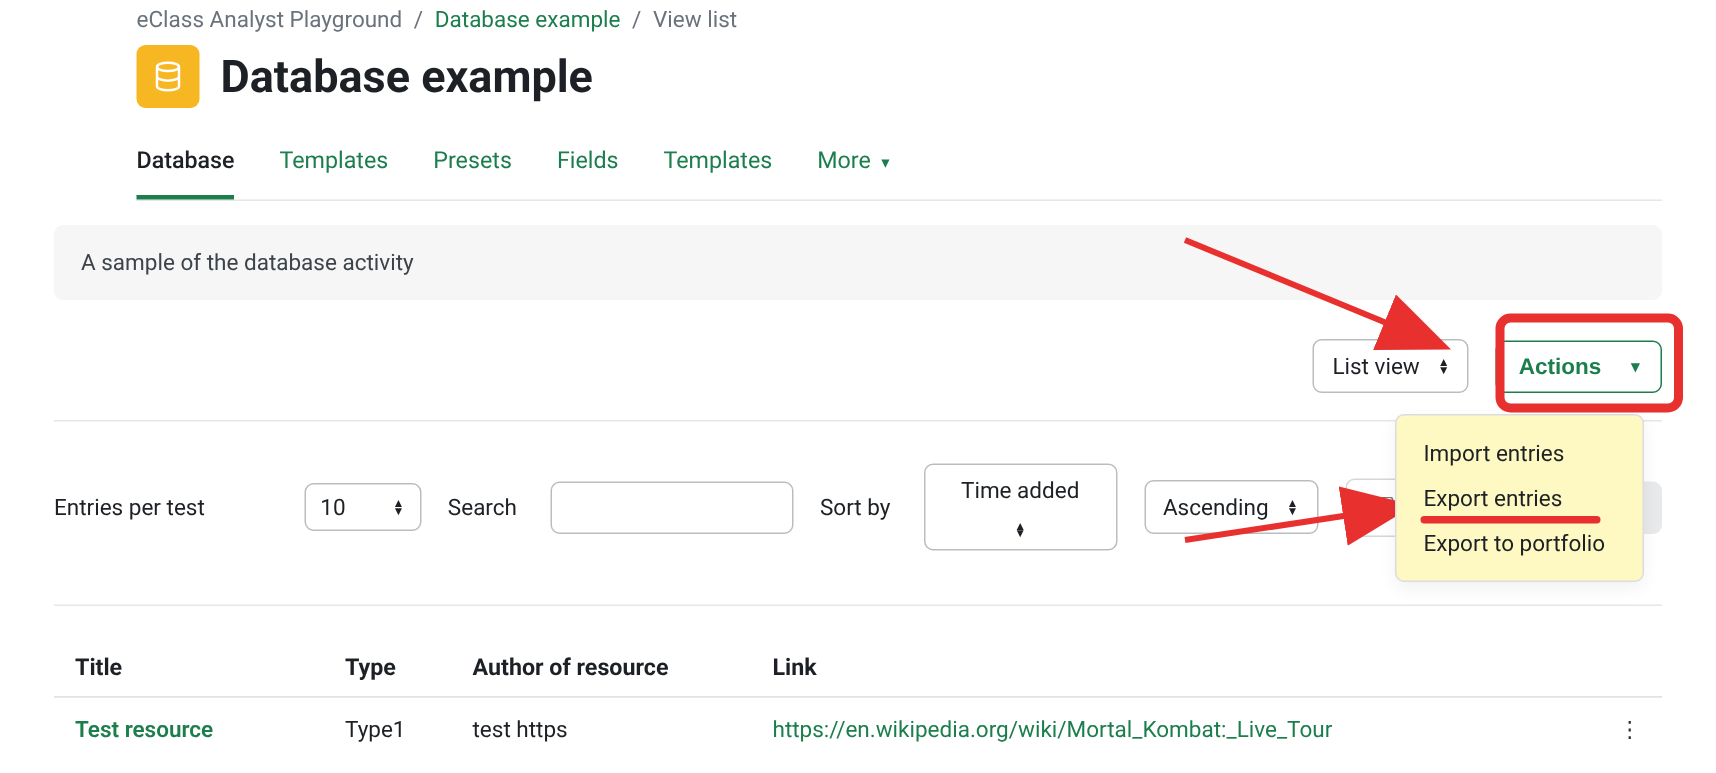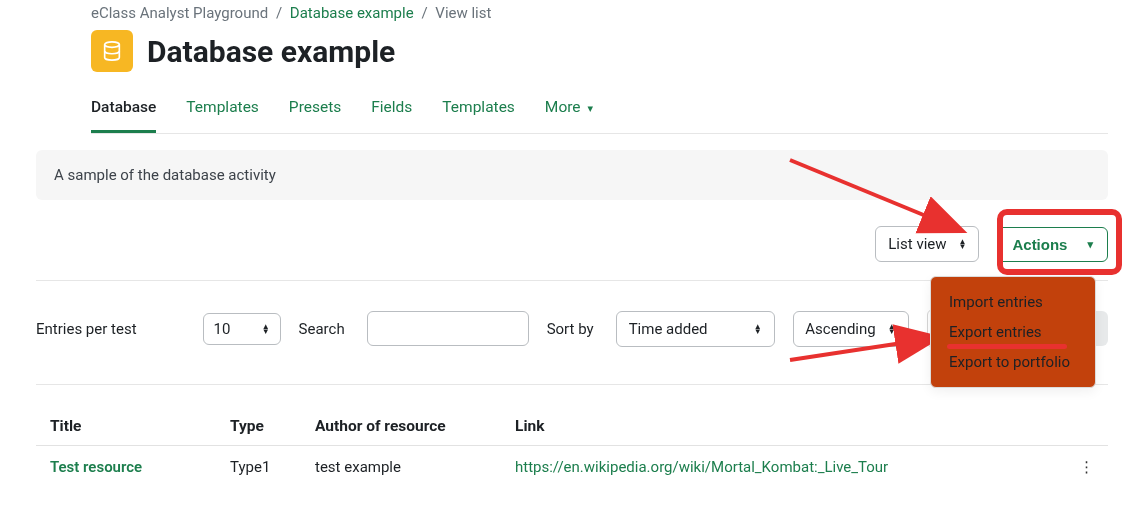--- a/index.html
+++ b/index.html
@@ -117,21 +117,21 @@
     width: 125px;
     height: 66px;
     border: 6px solid #e8312f;
     border-radius: 10px;
     pointer-events: none;
   }
   .dropdown-menu {
     position: absolute;
     right: 12px;
     top: 50px;
-    background: #c2410c;
+    background: #fef9c3;
     border: 1px solid #dcdcdc;
     border-radius: 6px;
     box-shadow: 0 4px 12px rgba(0,0,0,0.06);
     padding: 10px 4px;
     width: 166px;
     z-index: 10;
   }
   .dropdown-menu .item {
     padding: 6px 14px;
     font-size: 15px;
@@ -160,21 +160,21 @@
   }
   .filter-row label { margin-right: 4px; }
   .num-select { width: 78px; justify-content: space-between; padding: 6px 10px; margin-left: 44px; }
   .search-input {
     border: 1px solid #b9bdc1;
     border-radius: 6px;
     padding: 8px 10px;
     width: 162px;
     font-size: 15px;
   }
-  .sortby { width: 159px; justify-content: space-between; }
+  .sortby { width: 129px; justify-content: space-between; flex-direction: column; }
   .order  { width: 116px; justify-content: flex-end; }
   .chk-wrap {
     display: inline-flex;
     align-items: center;
     gap: 6px;
     border: 1px solid #d6d6d6;
     border-radius: 6px;
     padding: 8px 12px;
   }
   .chk-wrap input[type=checkbox]{ width: 15px; height: 15px; }
@@ -329,21 +329,21 @@
         <th style="width:85px">Type</th>
         <th style="width:200px">Author of resource</th>
         <th>Link</th>
         <th style="width:30px"></th>
       </tr>
     </thead>
     <tbody>
       <tr>
         <td class="title"><a href="#">Test resource</a></td>
         <td>Type1</td>
-        <td>test example</td>
+        <td>test https</td>
         <td class="link"><a href="#">https://en.wikipedia.org/wiki/Mortal_Kombat:_Live_Tour</a></td>
         <td class="dots">⋮</td>
       </tr>
     </tbody>
   </table>
 
 </div>
 
 <div class="arrow" style="left:790px; top:160px;">
   <svg width="200" height="90">

